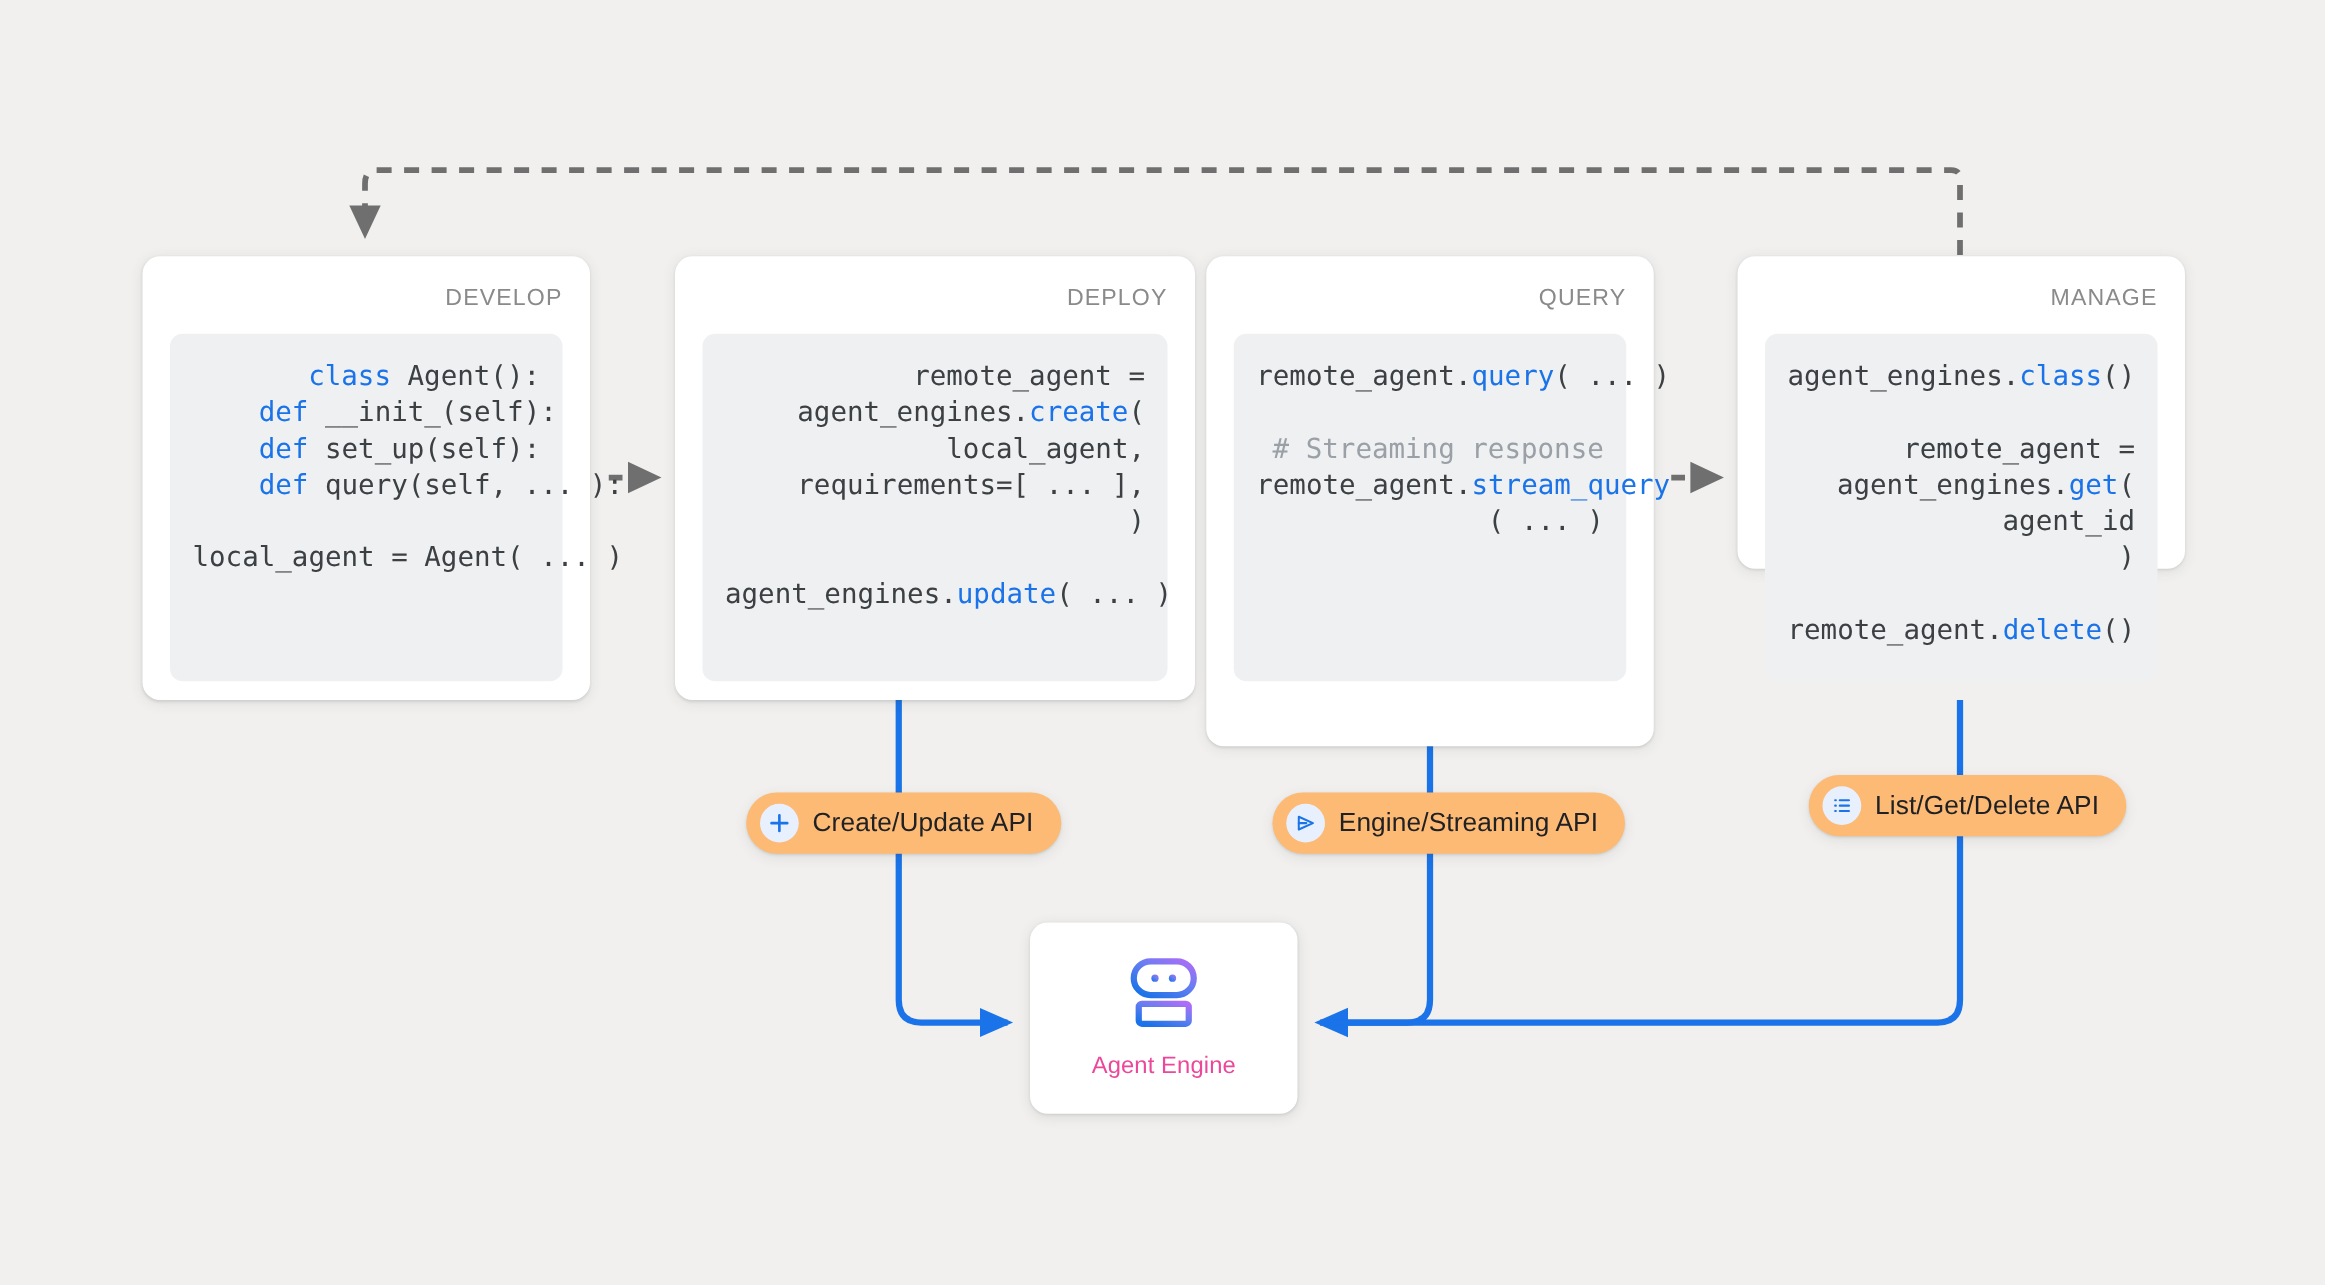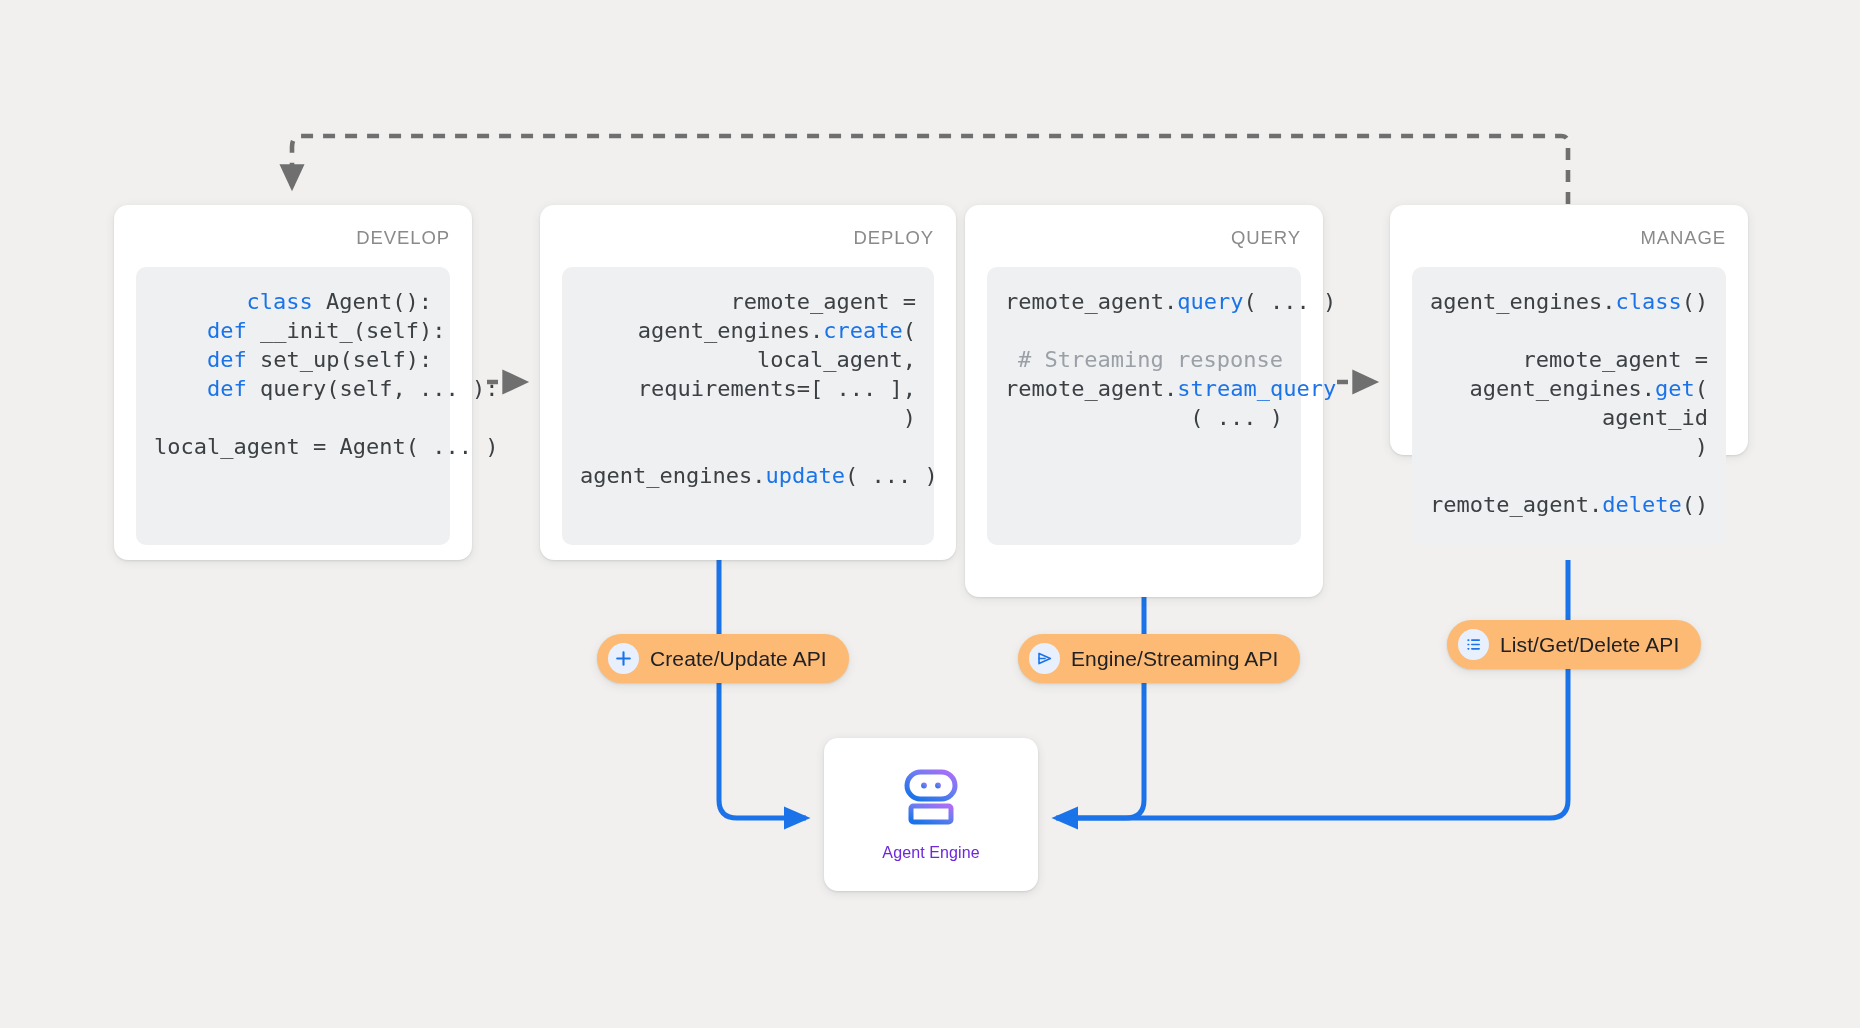--- a/index.html
+++ b/index.html
@@ -88,21 +88,21 @@
   #agent-engine{
     position:absolute;
     left:824px;top:738px;width:214px;height:153px;
     background:#ffffff;border-radius:14px;
     box-shadow:0 1px 2px rgba(60,64,67,.12), 0 2px 10px rgba(60,64,67,.12);
     z-index:6;
     display:flex;flex-direction:column;align-items:center;justify-content:center;
     gap:14px;
   }
   #agent-engine .ae-label{
-    font-size:16px;color:#6d28d9;letter-spacing:.1px;
+    font-size:19px;color:#ec4899;letter-spacing:.1px;
   }
 </style>
 </head>
 <body>
 
 <div id="stage">
 
   <svg class="layer" id="wires-dashed">
     <defs>
       <marker id="grayhead" viewBox="0 0 10 10" refX="7.6" refY="5" markerWidth="6.2" markerHeight="6.2" orient="auto-start-reverse">

